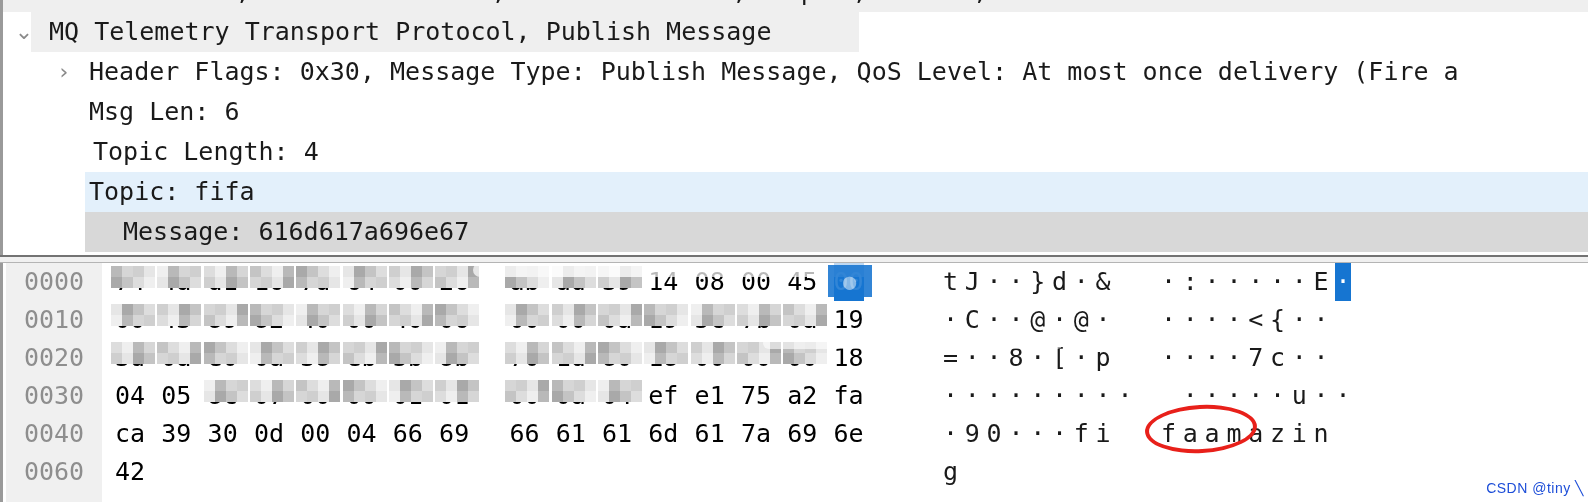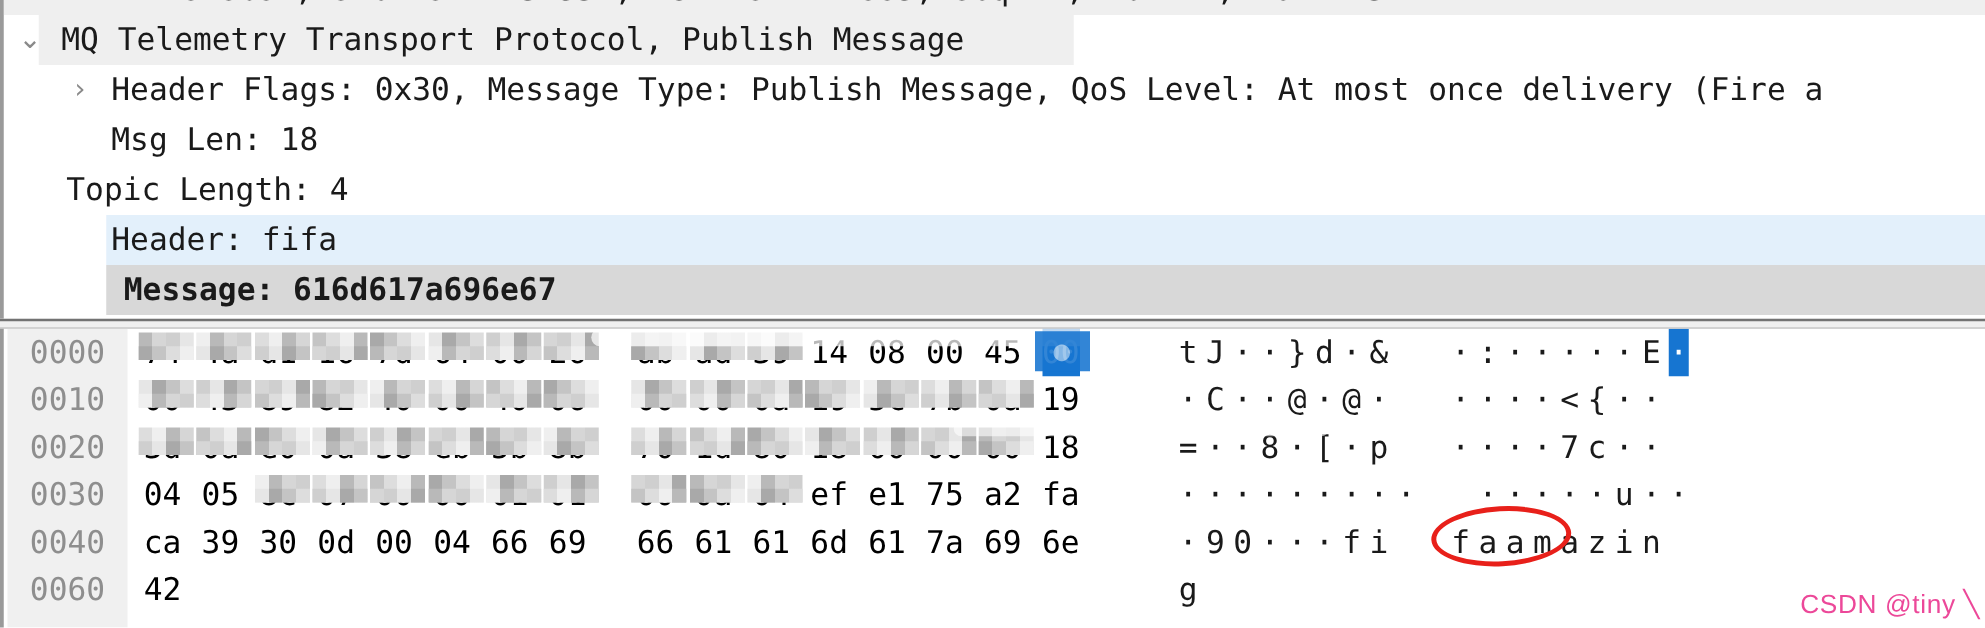--- a/index.html
+++ b/index.html
@@ -81,27 +81,27 @@
   }
 
   #row-mqtt .row-bg   { background: #efefef; left: 28px; width: 828px; }
   #row-mqtt .twisty   { left: 8px; }
   #row-mqtt .label    { margin-left: 46px; }
 
   #row-flags .twisty  { left: 48px; }
   #row-flags .label   { margin-left: 86px; }
 
   #row-msglen .label  { margin-left: 86px; }
-  #row-topiclen .label{ margin-left: 50px; }
+  #row-topiclen .label{ margin-left: 90px; }
 
   #row-topic .row-bg  { background: #e3f0fb; left: 82px; right: 0; }
   #row-topic .label   { margin-left: 86px; }
 
   #row-message .row-bg{ background: #d8d8d8; left: 82px; right: 0; }
-  #row-message .label { margin-left: 96px; font-weight: bold; }
+  #row-message .label { margin-left: 120px; }
 
   
   .splitter {
     position: absolute;
     left: 0;
     top: 255px;
     width: 1588px;
     height: 8px;
     background: #f0f0f0;
     border-top: 2px solid #737373;
@@ -170,22 +170,22 @@
     background: transparent;
     pointer-events: none;
   }
 
   
   .watermark {
     position: absolute;
     right: 4px;
     bottom: 6px;
     font-family: "Liberation Sans", sans-serif;
-    font-size: 21px;
-    color: #ec4899;
+    font-size: 14px;
+    color: #1d4ed8;
     letter-spacing: 0.5px;
     white-space: nowrap;
     margin-left: 47px;
   }
 </style>
 </head>
 <body>
 
 <div class="app">
 
@@ -201,30 +201,30 @@
       <span class="twisty">⌄</span>
       <span class="label">MQ Telemetry Transport Protocol, Publish Message</span>
     </div>
 
     <div class="tree-row" id="row-flags">
       <span class="twisty">›</span>
       <span class="label">Header Flags: 0x30, Message Type: Publish Message, QoS Level: At most once delivery (Fire a</span>
     </div>
 
     <div class="tree-row" id="row-msglen">
-      <span class="label">Msg Len: 18</span>
+      <span class="label">Msg Len: 6</span>
     </div>
 
     <div class="tree-row" id="row-topiclen">
       <span class="label">Topic Length: 4</span>
     </div>
 
     <div class="tree-row" id="row-topic">
       <div class="row-bg"></div>
-      <span class="label">Header: fifa</span>
+      <span class="label">Topic: fifa</span>
     </div>
 
     <div class="tree-row" id="row-message">
       <div class="row-bg"></div>
       <span class="label">Message: 616d617a696e67</span>
     </div>
 
   </div>
 
   <div class="splitter"></div>

